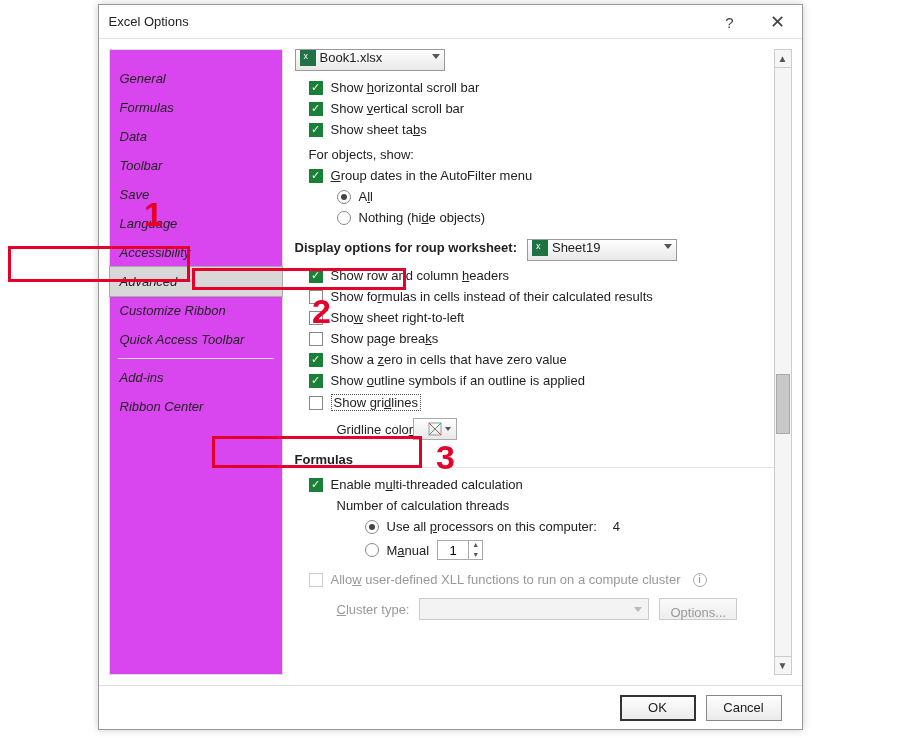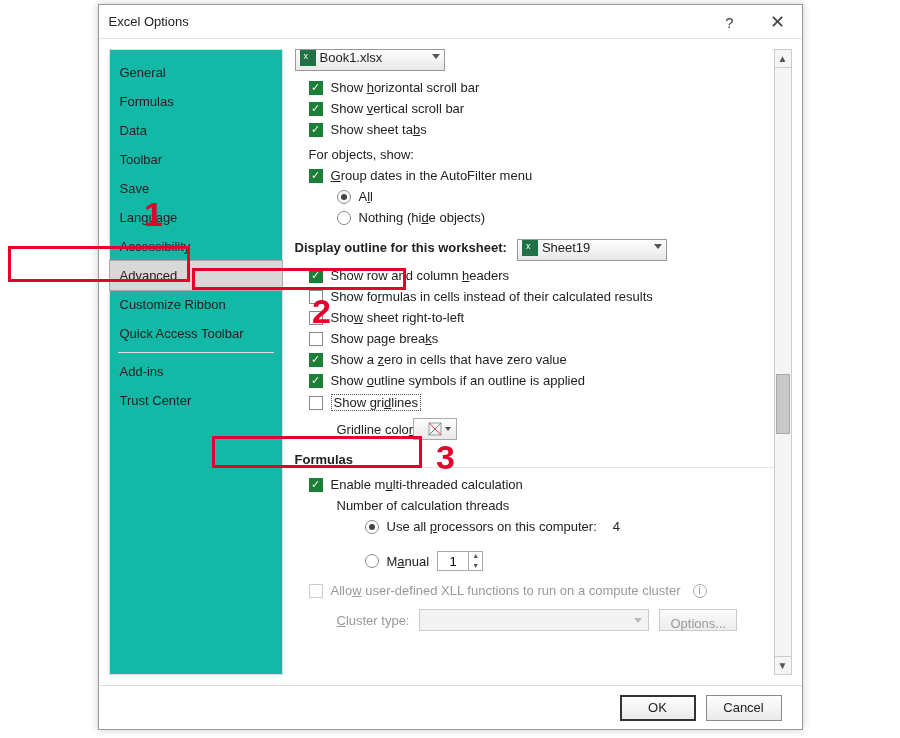--- a/index.html
+++ b/index.html
@@ -53,24 +53,25 @@
   }
   .titlebar-btn.close { font-size: 18px; }
   .body {
     flex: 1;
     display: flex;
     overflow: hidden;
   }
   .sidebar {
     width: 174px;
     border-right: 1px solid #ddd;
-    padding: 8px 0;
+    padding: 14px 0;
     margin: 10px 4px 10px 10px;
     border: 1px solid #ddd;
-    background: #14b8a6;
+    background: #d946ef;
+    font-style: italic;
   }
   .side-item {
     padding: 7px 10px;
     cursor: default;
   }
   .side-item.active {
     background: #d8d8d8;
     border: 1px solid #aaa;
     margin: -1px;
   }
@@ -272,21 +273,21 @@
       <div class="side-item">Data</div>
       <div class="side-item">Toolbar</div>
       <div class="side-item">Save</div>
       <div class="side-item">Language</div>
       <div class="side-item">Accessibility</div>
       <div class="side-item active">Advanced</div>
       <div class="side-item">Customize Ribbon</div>
       <div class="side-item">Quick Access Toolbar</div>
       <div class="side-sep"></div>
       <div class="side-item">Add-ins</div>
-      <div class="side-item">Trust Center</div>
+      <div class="side-item">Ribbon Center</div>
     </div>
 
     <div class="content-wrap">
       <div class="content">
 
         <div class="section-row">
           <div class="dropdown">
             <span class="dd-icon"></span>
             <span>Book1.xlsx</span>
             <span class="dd-chevron"></span>
@@ -316,21 +317,21 @@
             <span class="radio sel"></span>
             <span class="label-text">A<u>l</u>l</span>
           </div>
           <div class="opt-row subgrp">
             <span class="radio"></span>
             <span class="label-text">Nothing (hi<u>d</u>e objects)</span>
           </div>
         </div>
 
         <div class="worksheet-line">
-          <span class="section-head">Display outline for this worksheet:</span>
+          <span class="section-head">Display options for roup worksheet:</span>
           <div class="dropdown">
             <span class="dd-icon sheet"></span>
             <span>Sheet19</span>
             <span class="dd-chevron"></span>
           </div>
         </div>
         <div class="opts">
           <div class="opt-row">
             <span class="chk checked"></span>
             <span class="label-text">Show row and column <u>h</u>eaders</span>
@@ -381,21 +382,21 @@
             <span class="label-text">Enable m<u>u</u>lti-threaded calculation</span>
           </div>
           <div class="opt-row" style="margin-left:28px;">
             <span class="label-text">Number of calculation threads</span>
           </div>
           <div class="opt-row" style="margin-left:56px;">
             <span class="radio sel"></span>
             <span class="label-text">Use all <u>p</u>rocessors on this computer:</span>
             <span style="margin-left:8px;">4</span>
           </div>
-          <div class="opt-row" style="margin-left:56px;margin-top:11px;">
+          <div class="opt-row" style="margin-left:56px;">
             <span class="radio"></span>
             <span class="label-text">M<u>a</u>nual</span>
             <span class="num-spin">
               <input value="1" style="">
               <span class="sp">
                   <span>▲</span>
                   <span>▼</span>
                 </span>
             </span>
           </div>

